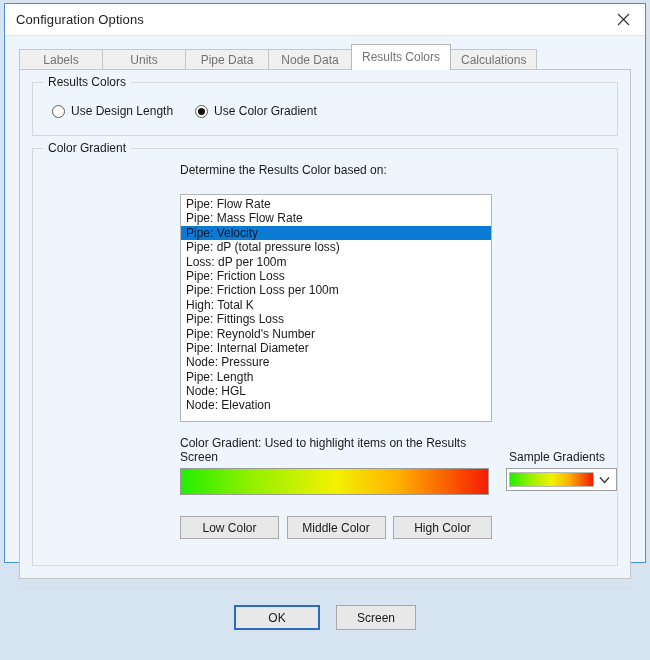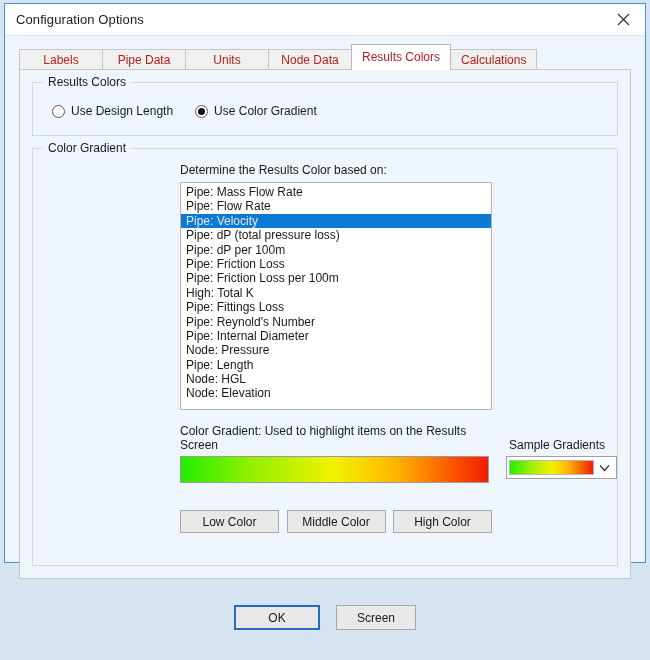--- a/index.html
+++ b/index.html
@@ -73,21 +73,21 @@
     height: 21px;
     line-height: 21px;
     padding: 0 10px;
     min-width: 84px;
     text-align: center;
     background: #f0f0f0;
     border: 1px solid #c6c6c6;
     border-bottom: none;
     box-sizing: border-box;
     font-size: 12px;
-    color: #b91c1c;
+    color: #737373;
     margin-right: -1px;
     cursor: pointer;
     position: relative;
     z-index: 1;
   }
   .tab.active {
     background: #ffffff;
     height: 26px;
     line-height: 25px;
     z-index: 3;
@@ -158,21 +158,21 @@
     border-radius: 50%;
     background: #111111;
   }
   .radio-label { font-size: 12px; }
 
   
   .gradient-inner { padding: 14px 0 0 0; }
   .list-caption {
     margin-left: 147px;
     font-size: 12px;
-    margin-bottom: 5px;
+    margin-bottom: 17px;
   }
   .listbox {
     margin-left: 147px;
     width: 312px;
     height: 228px;
     background: #ffffff;
     border: 1px solid #b5b5b5;
     box-sizing: border-box;
     overflow: hidden;
     padding-top: 2px;
@@ -180,21 +180,21 @@
   .list-item {
     height: 14.4px;
     line-height: 14.4px;
     padding-left: 5px;
     font-size: 12px;
     white-space: nowrap;
     cursor: default;
   }
   .list-item.selected {
     background: #0a7ad4;
-    color: #e5e5e5;
+    color: #0f172a;
   }
 
   
   .grad-labels {
     display: flex;
     align-items: flex-end;
     margin: 14px 0 4px 147px;
   }
   .grad-caption { width: 312px; font-size: 12px; }
   .sample-caption { font-size: 12px; margin-left: 17px; }
@@ -235,21 +235,21 @@
     text-align: center;
     color: #303030;
     display: flex;
     align-items: center;
     justify-content: center;
   }
 
   
   .color-btn-row {
     display: flex;
-    margin: 27px 0 0 147px;
+    margin: 21px 0 0 147px;
     width: 312px;
     justify-content: space-between;
   }
   .btn {
     background: #e8e8e8;
     border: 1px solid #a9a9a9;
     box-sizing: border-box;
     font-family: "Liberation Sans", sans-serif;
     font-size: 12px;
     color: #1a1a1a;
@@ -295,22 +295,22 @@
         <svg width="13" height="13" viewBox="0 0 13 13">
           <line x1="1" y1="1" x2="12" y2="12" stroke="#303030" stroke-width="1.1"></line>
           <line x1="12" y1="1" x2="1" y2="12" stroke="#303030" stroke-width="1.1"></line>
         </svg>
       </span>
     </div>
   </div>
 
   <div class="tabstrip">
     <div class="tab">Labels</div>
+    <div class="tab">Units</div>
     <div class="tab">Pipe Data</div>
-    <div class="tab">Units</div>
     <div class="tab">Node Data</div>
     <div class="tab active">Results Colors</div>
     <div class="tab">Calculations</div>
   </div>
 
   <div class="tabpage">
 
     <div class="group group-results">
       <div class="group-title">Results Colors</div>
       <div class="radio-row">
@@ -325,25 +325,25 @@
       </div>
     </div>
 
     <div class="group group-gradient">
       <div class="group-title">Color Gradient</div>
 
       <div class="gradient-inner">
         <div class="list-caption">Determine the Results Color based on:</div>
 
         <div class="listbox">
+          <div class="list-item">Pipe: Flow Rate</div>
           <div class="list-item">Pipe: Mass Flow Rate</div>
-          <div class="list-item">Pipe: Flow Rate</div>
           <div class="list-item selected">Pipe: Velocity</div>
           <div class="list-item">Pipe: dP (total pressure loss)</div>
-          <div class="list-item">Pipe: dP per 100m</div>
+          <div class="list-item">Loss: dP per 100m</div>
           <div class="list-item">Pipe: Friction Loss</div>
           <div class="list-item">Pipe: Friction Loss per 100m</div>
           <div class="list-item">High: Total K</div>
           <div class="list-item">Pipe: Fittings Loss</div>
           <div class="list-item">Pipe: Reynold's Number</div>
           <div class="list-item">Pipe: Internal Diameter</div>
           <div class="list-item">Node: Pressure</div>
           <div class="list-item">Pipe: Length</div>
           <div class="list-item">Node: HGL</div>
           <div class="list-item">Node: Elevation</div>

